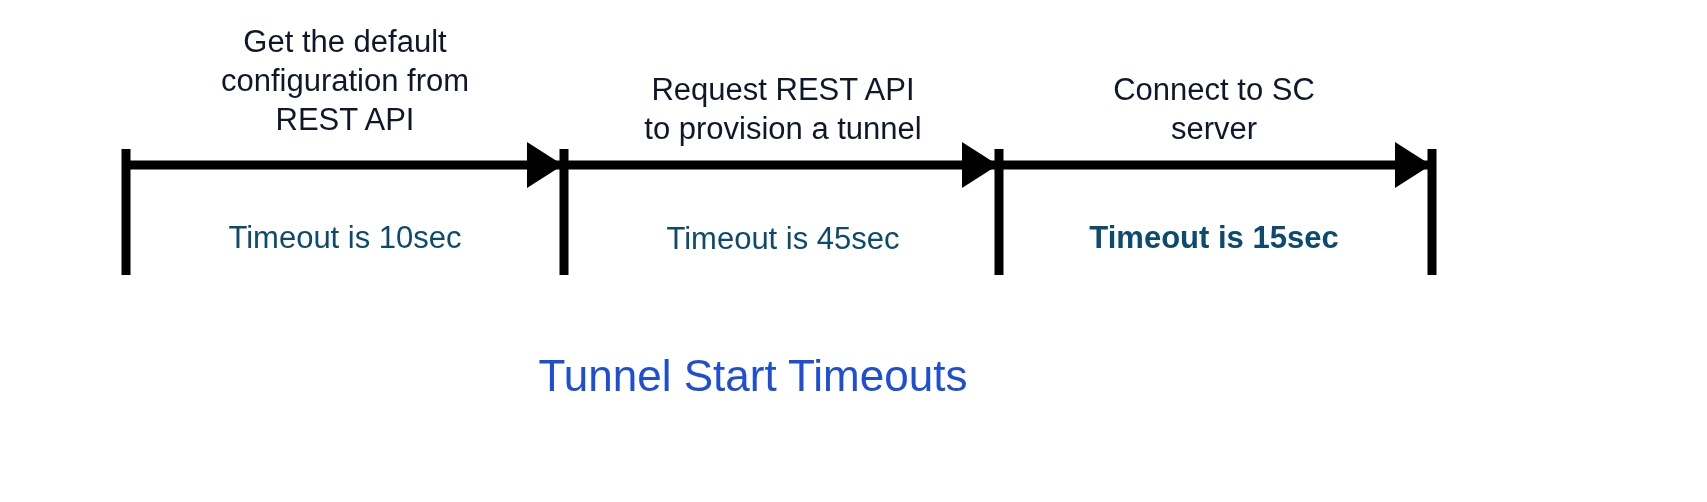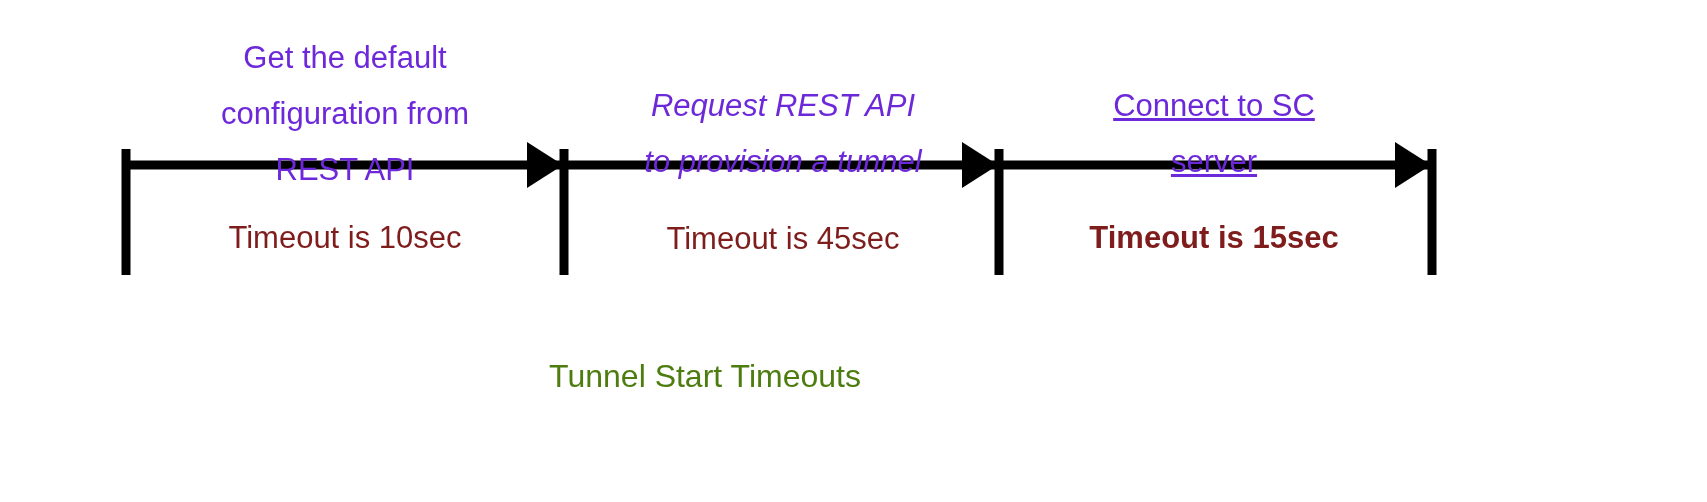--- a/index.html
+++ b/index.html
@@ -24,50 +24,50 @@
   .timeline-svg {
     position: absolute;
     left: 0; top: 0;
     width: 1707px;
     height: 502px;
   }
   .seg-label-top {
     position: absolute;
     text-align: center;
     font-size: 31px;
-    line-height: 56px;
-    color: #6d28d9;
+    line-height: 39px;
+    color: #0f172a;
     white-space: pre-line;
-    margin-top: 8px;
   }
   .seg-label-bottom {
     position: absolute;
     text-align: center;
     font-size: 31px;
     line-height: 39px;
-    color: #7f1d1d;
+    color: #0c4a6e;
   }
   .diagram-title {
     position: absolute;
     left: 0;
     width: 1410px;
     top: 352px;
     text-align: center;
-    font-size: 32px;
+    font-size: 44px;
     line-height: 48px;
-    color: #4d7c0f;
+    color: #1d4ed8;
+    padding-left: 48px;
   }
   
   #seg1-top  { left: 150px; top: 22px;  width: 390px; }
   #seg1-bot  { left: 150px; top: 218px; width: 390px; }
   
-  #seg2-top  { left: 578px; top: 70px;  width: 410px; font-style: italic; }
+  #seg2-top  { left: 578px; top: 70px;  width: 410px; }
   #seg2-bot  { left: 578px; top: 219px; width: 410px; }
   
-  #seg3-top  { left: 1012px; top: 70px;  width: 404px; text-decoration: underline; }
+  #seg3-top  { left: 1012px; top: 70px;  width: 404px; }
   #seg3-bot  { left: 1012px; top: 218px; width: 404px; font-weight: bold; }
 </style>
 </head>
 <body>
 
 <div id="diagram-root">
 
   <svg class="timeline-svg" viewBox="0 0 1707 502" xmlns="http://www.w3.org/2000/svg">
 
     <line x1="126" y1="165" x2="1432" y2="165" stroke="#000000" stroke-width="9"></line>

